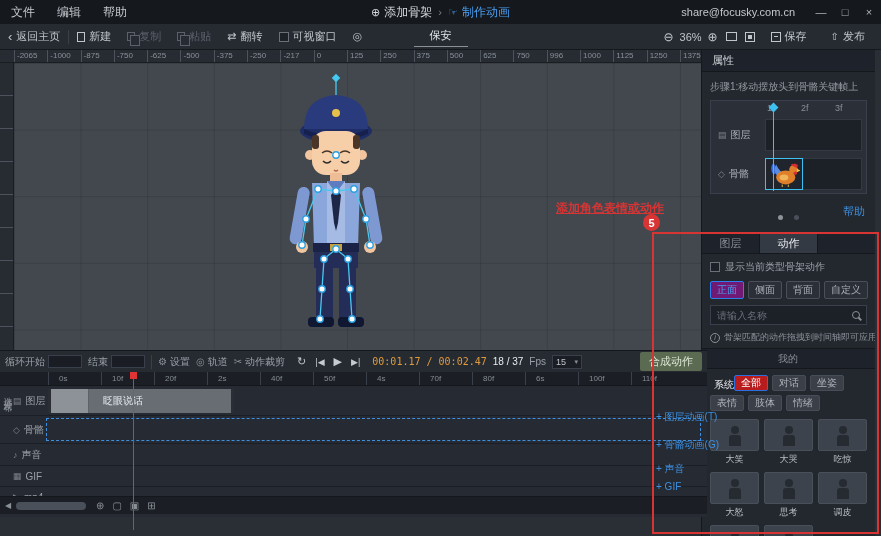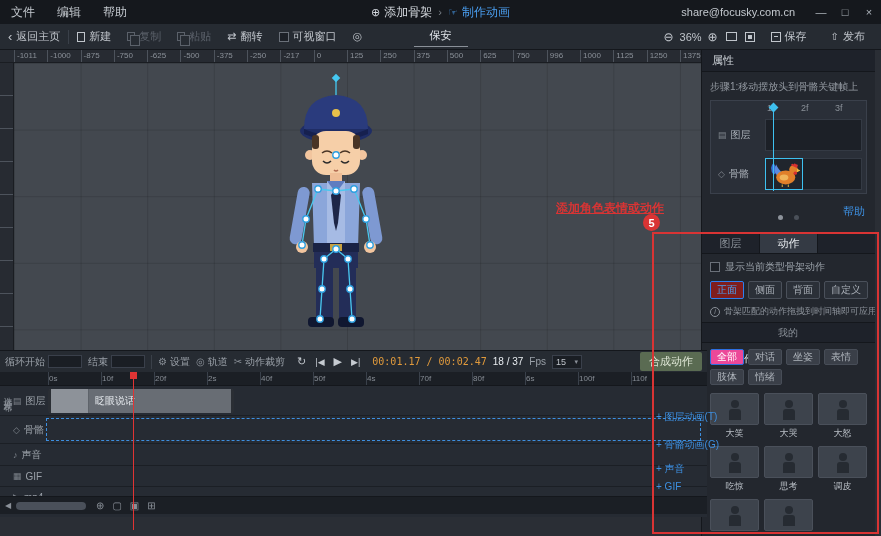--- a/index.html
+++ b/index.html
@@ -84,41 +84,41 @@
   
   .ap { position:absolute; left:0; right:0; top:182px; bottom:0; display:flex; flex-direction:column; overflow:hidden; }
   .ap-tabs { height:22px; background:#1e222a; border-top:1px solid #14171c; border-bottom:1px solid #14171c; display:flex; flex:0 0 auto; }
   .ap-tab { width:58px; display:flex; align-items:center; justify-content:center; font-size:11px; color:#8a9098;
             border-right:1px solid #14171c; }
   .ap-tab.active { background:#343a44; color:#e8ecf0; }
   .ap-check { display:flex; align-items:center; gap:5px; padding:6px 8px 3px; font-size:10px; color:#99a0a8; flex:0 0 auto; }
   .ap-orient { display:flex; gap:4px; padding:4px 8px 3px; flex:0 0 auto; }
   .orient-btn { height:18px; padding:0 6px; display:flex; align-items:center; font-size:10px; color:#aab0b8;
                 border:1px solid #4a505a; background:#2b3038; border-radius:2px; white-space:nowrap; }
-  .ap-orient span.orient-btn:first-of-type { color:#4aa0f0; border-color:#2d7ff0; background:#7f1d1d; }
+  .ap-orient span.orient-btn:first-of-type { color:#4aa0f0; border-color:#2d7ff0; background:#701a75; }
   .ap-search { margin:3px 8px; height:20px; background:#1c2027; border:1px solid #3a404b; display:flex;
                align-items:center; padding:0 6px; flex:0 0 auto; }
   .ap-search input { flex:1; background:transparent; border:none; outline:none; font-size:10px; color:#c8cdd3;
                      font-family:"Liberation Sans",sans-serif; }
   .ap-search input::placeholder { color:#6a707a; }
   .mag { width:8px; height:8px; border:1px solid #8a9098; border-radius:50%; position:relative; flex:0 0 auto; }
   .mag::after { content:''; position:absolute; width:4px; height:1.5px; background:#8a9098;
                 transform:rotate(45deg); right:-3px; bottom:-1px; }
   .ap-tip { display:flex; align-items:center; gap:4px; padding:3px 8px 2px; font-size:9px; color:#8a9098;
             white-space:nowrap; overflow:hidden; flex:0 0 auto; }
   .info-i { flex:0 0 auto; width:10px; height:10px; border:1px solid #8a9098; border-radius:50%;
             font-size:7px; display:flex; align-items:center; justify-content:center; font-style:italic; }
   .lib-tabs { display:flex; background:#1e222a; height:21px; margin-top:2px; border-top:1px solid #14171c;
               border-bottom:1px solid #14171c; flex:0 0 auto; }
   .lib-tab { padding:0 12px; font-size:10px; color:#8a9098; display:flex; align-items:center; }
   .lib-tab.active { color:#e8ecf0; box-shadow:inset 0 -2px 0 #2d7ff0;margin-top:36px; }
   .cats { display:flex; flex-wrap:wrap; gap:4px; padding:6px 8px 2px; flex:0 0 auto; }
   .cat { height:16px; padding:0 6px; font-size:10px; color:#b0b6bd; background:#3a3f48; border:1px solid #474d57;
          border-radius:2px; display:flex; align-items:center; white-space:nowrap; }
-  .cats span.cat:first-of-type { background:#ec4899; border-color:#2d6fe0; color:#fff; }
+  .cats span.cat:first-of-type { background:#b91c1c; border-color:#2d6fe0; color:#fff;margin-left:24px; }
   .act-grid { flex:1; display:grid; grid-template-columns:repeat(3,1fr); gap:6px 5px; padding:6px 8px; overflow:hidden;
               align-content:start; }
   .act { text-align:center; }
   .act-thumb { height:32px; background:#3d434c; border:1px solid #4a505a; border-radius:2px; position:relative; }
   .act-thumb::before { content:''; position:absolute; left:50%; top:6px; width:8px; height:8px; margin-left:-4px;
                        border-radius:50%; background:#262b32; }
   .act-thumb::after { content:''; position:absolute; left:50%; top:15px; width:12px; height:11px; margin-left:-6px;
                       border-radius:3px 3px 0 0; background:#262b32; }
   .act-label { margin-top:2px; font-size:9px; color:#b8bec5; white-space:nowrap; overflow:hidden; }
 
@@ -131,31 +131,31 @@
   .ctl .g { font-size:10px; color:#8a9098; }
   .pb { display:flex; align-items:center; gap:9px; margin:0 6px; color:#c6cbd1; font-size:11px; }
   .time { color:#e09a3c; font-family:"DejaVu Sans Mono",monospace; font-size:10px; }
   .framecount { color:#e8ecf0; font-size:10px; }
   .fps-box { width:30px; height:14px; background:#1a1e24; border:1px solid #3a404b; display:flex; align-items:center;
              justify-content:space-between; padding:0 3px; font-size:9px; color:#c0c5cb; }
   .compose { margin-left:auto; height:19px; padding:0 9px; background:#5a6b52; color:#dfe7d6; font-size:11px;
              display:flex; align-items:center; border-radius:2px; }
   .tl-ruler { height:14px; background:#1b1f25; border-bottom:1px solid #14171c; display:flex; padding-left:48px;
               font-size:8px; color:#868c94; overflow:hidden; }
-  .tl-ruler span { flex:0 0 53px; line-height:13px; border-left:1px solid #3a414b; padding-left:0; }
+  .tl-ruler span { flex:0 0 53px; line-height:13px; border-left:1px solid #3a414b; padding-left:10px; }
   .tl-tracks { position:relative; height:131px; background:#262b33; }
   .side-label { position:absolute; left:1px; top:4px; writing-mode:vertical-rl; font-size:9px; color:#8a9098;
                 letter-spacing:2px; z-index:2; }
   .track-row { position:relative; border-bottom:1px solid #1b1f25; display:flex; align-items:center; }
   .row-head { width:48px; padding-left:13px; display:flex; align-items:center; gap:4px; font-size:10px; color:#9aa0a8; flex:0 0 auto; }
   .row-icon { font-size:9px; color:#7a8088; }
   .clip { position:absolute; left:48px; top:3px; height:24px; width:186px; background:#7b8087; border-radius:2px;
           display:flex; overflow:hidden; border-left:3px solid #2a2e34; border-right:3px solid #2a2e34; }
   .clip-head { width:38px; background:#8d9299; border-right:1px solid #5e636a; }
-  .clip-body { flex:1; background:#686d74; color:#e8ecf0; font-size:10px; display:flex; align-items:center; padding-left:6px; }
+  .clip-body { flex:1; background:#686d74; color:#e8ecf0; font-size:10px; display:flex; align-items:center; padding-left:14px; }
   .select-box { position:absolute; left:46px; right:6px; top:2px; bottom:2px; border:1px dashed #3d8fe0; }
   .add-links { position:absolute; left:656px; top:0; width:60px; height:186px; pointer-events:none; }
   .add-links span { position:absolute; left:0; font-size:10px; color:#3d8fe0; white-space:nowrap; pointer-events:auto; }
   .add-links span:nth-of-type(1){ top:60px; } .add-links span:nth-of-type(2){ top:88px; }
   .add-links span:nth-of-type(3){ top:112px; } .add-links span:nth-of-type(4){ top:131px; }
   .add-links span:nth-of-type(5){ top:151px; }
   .tl-bottom { position:absolute; left:0; right:0; bottom:0; height:18px; background:#1b1f25; border-top:1px solid #14171c;
                display:flex; align-items:center; }
   .scroll-arrow { width:16px; text-align:center; font-size:8px; color:#8a9098; }
   .scroll-thumb { width:70px; height:8px; background:#4a505a; border-radius:4px; }
@@ -244,21 +244,21 @@
     <span class="tb">
       <span style="font-size:10px;">⇧</span>
       <span>发布</span>
     </span>
   </span>
 </div>
 
 <div id="ruler-corner"></div>
 <div id="ruler-h">
 
-<span class="ruler-num">-1011</span>
+<span class="ruler-num">-2065</span>
     <span class="ruler-num">-1000</span>
     <span class="ruler-num">-875</span>
     <span class="ruler-num">-750</span>
     <span class="ruler-num">-625</span>
     <span class="ruler-num">-500</span>
     <span class="ruler-num">-375</span>
     <span class="ruler-num">-250</span>
     <span class="ruler-num">-217</span>
     <span class="ruler-num">0</span>
     <span class="ruler-num">125</span>
@@ -407,20 +407,24 @@
       <span class="checkbox"></span>
       <span>显示当前类型骨架动作</span>
     </div>
     <div class="ap-orient">
 
     <span class="orient-btn">正面</span>
         <span class="orient-btn">侧面</span>
         <span class="orient-btn">背面</span>
         <span class="orient-btn">自定义</span>
       </div>
+    <div class="ap-search">
+      <input placeholder="请输入名称" style="">
+      <span class="mag"></span>
+    </div>
     <div class="ap-tip">
       <span class="info-i">i</span>
       <span>骨架匹配的动作拖拽到时间轴即可应用!</span>
     </div>
     <div class="lib-tabs">
       <span class="lib-tab active">系统动作</span>
       <span class="lib-tab">我的</span>
     </div>
     <div class="cats">
 
@@ -438,26 +442,26 @@
           <span class="act-label" style="display:block;">大笑</span>
         </span>
 
         <span class="act">
           <span class="act-thumb" style="display:block;"></span>
           <span class="act-label" style="display:block;">大哭</span>
         </span>
 
         <span class="act">
           <span class="act-thumb" style="display:block;"></span>
+          <span class="act-label" style="display:block;">吃惊</span>
+        </span>
+
+        <span class="act">
+          <span class="act-thumb" style="display:block;"></span>
           <span class="act-label" style="display:block;">大怒</span>
-        </span>
-
-        <span class="act">
-          <span class="act-thumb" style="display:block;"></span>
-          <span class="act-label" style="display:block;">吃惊</span>
         </span>
 
         <span class="act">
           <span class="act-thumb" style="display:block;"></span>
           <span class="act-label" style="display:block;">思考</span>
         </span>
 
         <span class="act">
           <span class="act-thumb" style="display:block;"></span>
           <span class="act-label" style="display:block;">调皮</span>

